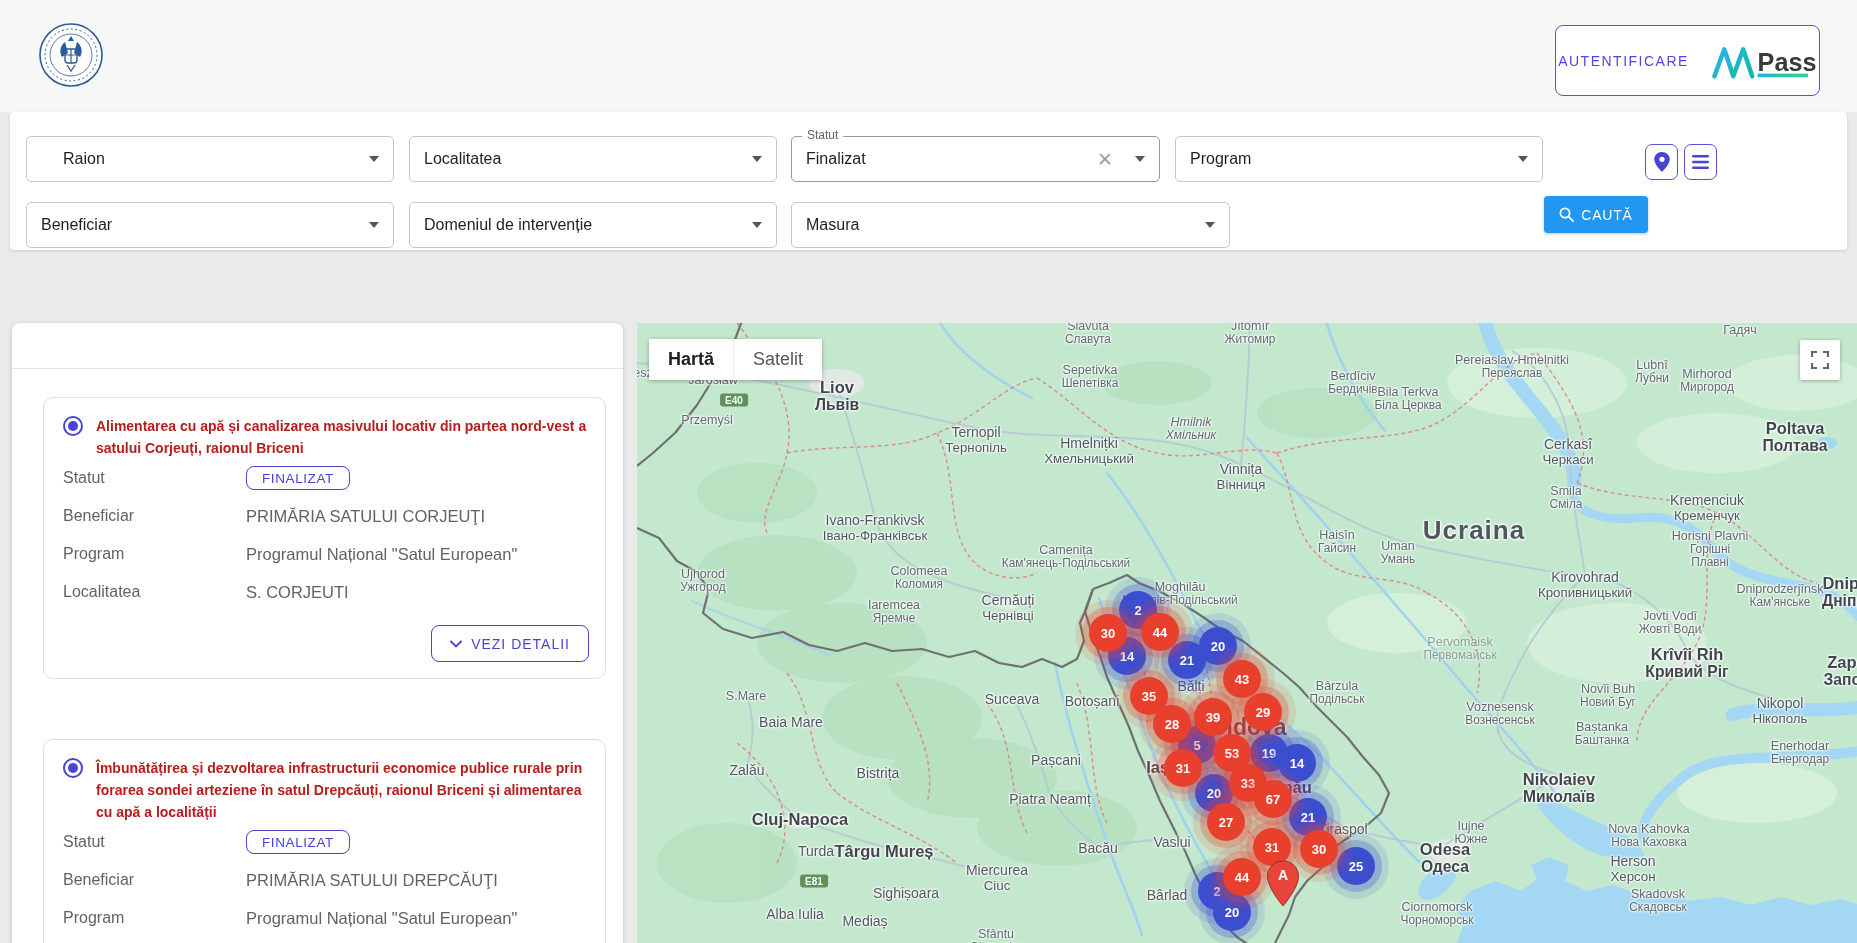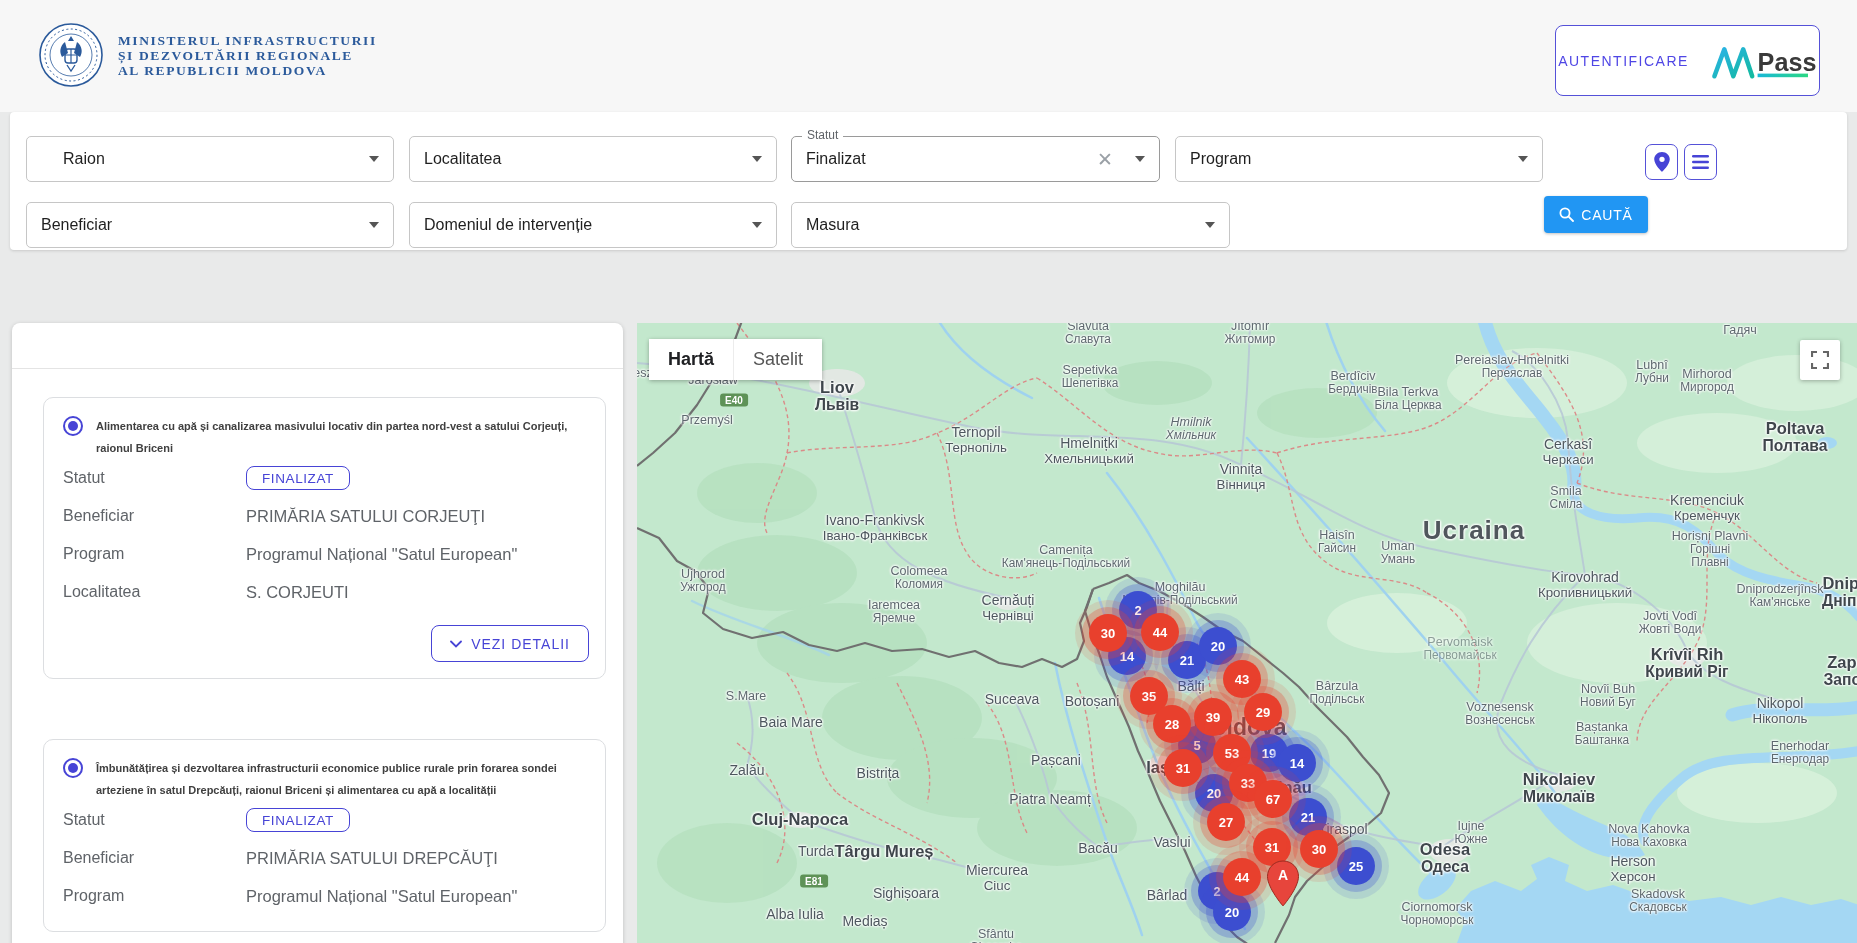--- a/index.html
+++ b/index.html
@@ -38,21 +38,21 @@
     border-radius:8px 8px 0 0; box-shadow:0 1px 4px rgba(0,0,0,.18); }
   .panel-toolbar { height:45px; }
   .panel-divider { height:1px; background:#e4e4e4; }
   .panel-body { padding:28px 17px 0 31px; }
   .proj-card { width:563px; border:1px solid #dcdee1; border-radius:10px; background:#fff;
     padding:17px 16px 16px 19px; margin-bottom:60px; }
   .card-head { display:flex; gap:13px; }
   .radio { width:20px; height:20px; border:2px solid #4744d6; border-radius:50%; flex:0 0 20px;
     display:flex; align-items:center; justify-content:center; margin-top:1px; cursor:pointer; }
   .radio i { width:10px; height:10px; background:#4744d6; border-radius:50%; }
-  .card-title { font-size:11px; font-weight:700; color:#404040; line-height:22px; }
+  .card-title { font-size:14px; font-weight:700; color:#b91c1c; line-height:22px; }
   .prow { display:flex; align-items:center; height:38px; }
   .prow:first-of-type { margin-top:14px; }
   .plabel { width:183px; font-size:16px; color:#5f6368; }
   .pvalue { font-size:16.5px; color:#5f6368; }
   .badge { display:inline-block; border:1px solid #4744d6; color:#4744d6; border-radius:8px;
     font-size:13.5px; letter-spacing:.6px; padding:4px 15px 3px; font-weight:500; }
   .card-actions { display:flex; justify-content:flex-end; margin-top:14px; }
   .details-btn { height:37px; border:1px solid #4744d6; background:#fff; color:#4744d6; border-radius:8px;
     font-size:14px; font-weight:500; letter-spacing:1px; padding:0 18px; display:flex; align-items:center;
     gap:9px; cursor:pointer; font-family:"Liberation Sans", sans-serif; }
@@ -95,25 +95,20 @@
   <div class="brand">
     <svg width="66" height="66" viewBox="0 0 66 66">
       <circle cx="33" cy="33" r="31" fill="#fff" stroke="#2b5a9b" stroke-width="1.6"></circle>
       <circle cx="33" cy="33" r="26" fill="none" stroke="#2b5a9b" stroke-width="1" stroke-dasharray="2 2.5"></circle>
       <circle cx="33" cy="33" r="21" fill="none" stroke="#2b5a9b" stroke-width="0.8"></circle>
       <path d="M33 14 L30 19 L36 19 Z M27 20 C22 24 21 30 24 35 L30 31 Z M39 20 C44 24 45 30 42 35 L36 31 Z" fill="#2b5a9b"></path>
       <rect x="27" y="27" width="12" height="14" rx="3" fill="none" stroke="#2b5a9b" stroke-width="1.4"></rect>
       <path d="M33 27 L33 41 M27 33 L39 33" stroke="#2b5a9b" stroke-width="1.2"></path>
       <path d="M29 43 L33 49 L37 43" fill="none" stroke="#2b5a9b" stroke-width="1.3"></path>
     </svg>
-    <div class="ministry-lines">
-      <div>MINISTERUL INFRASTRUCTURII</div>
-      <div>ȘI DEZVOLTĂRII REGIONALE</div>
-      <div>AL REPUBLICII MOLDOVA</div>
-    </div>
   </div>
   <div class="auth-btn">
     <span class="auth-label">AUTENTIFICARE</span>
     <svg width="108" height="42" viewBox="0 0 120 46">
       <defs>
         <linearGradient id="mg1" x1="0" y1="0" x2="1" y2="1">
           <stop offset="0" stop-color="#2bb3e8"></stop>
             <stop offset="1" stop-color="#13b9a0"></stop>
         </linearGradient>
         <linearGradient id="mg2" x1="0" y1="0" x2="1" y2="0">

